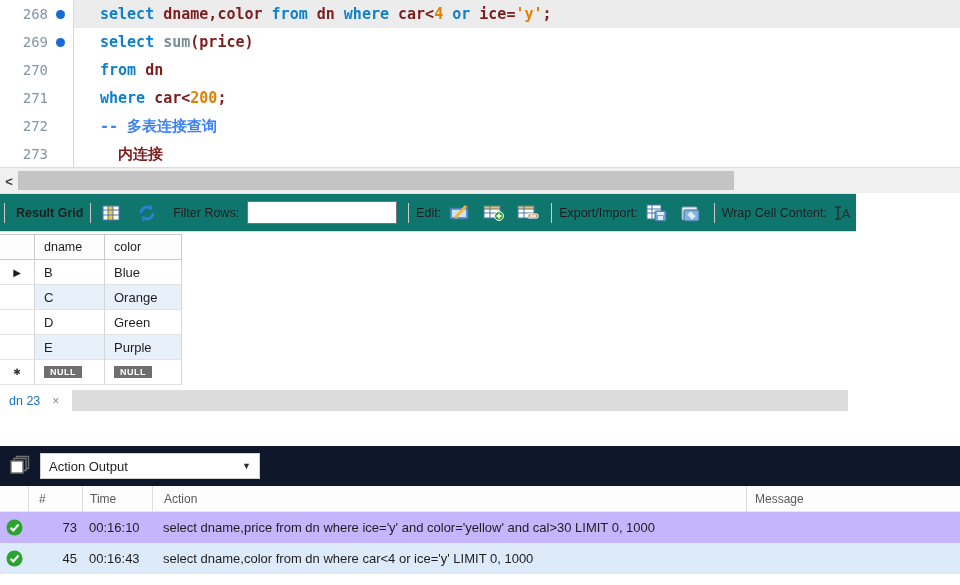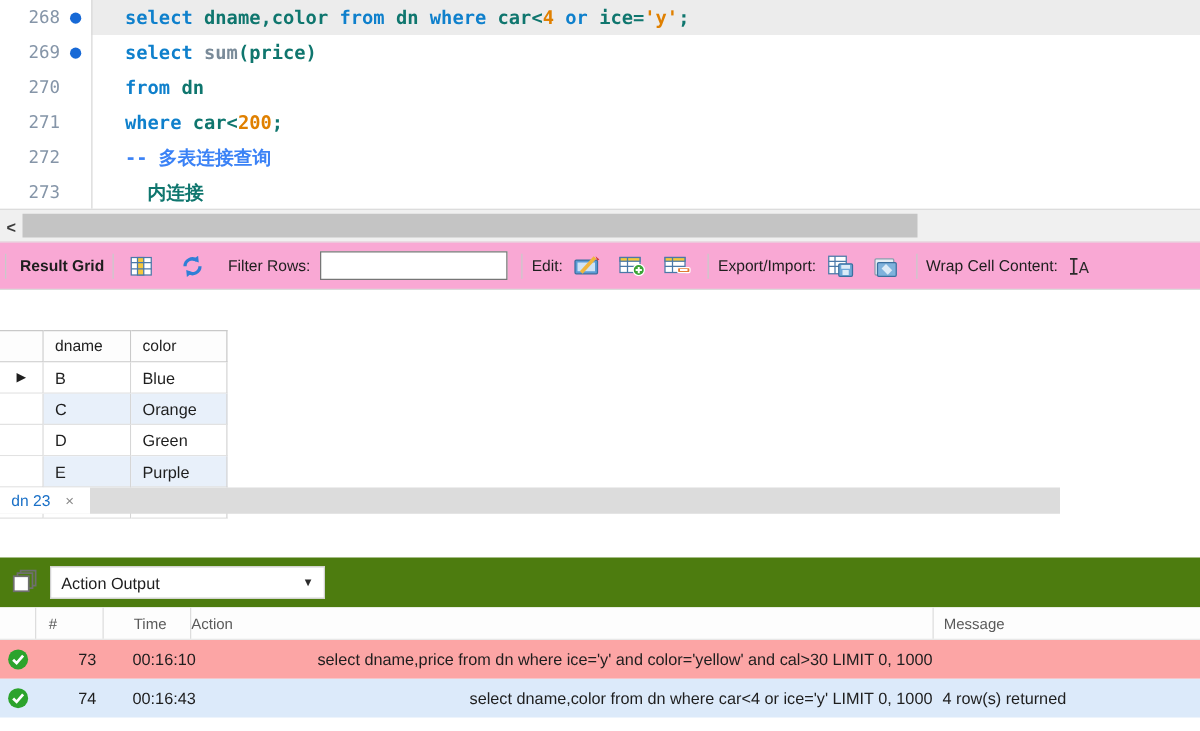--- a/index.html
+++ b/index.html
@@ -11,39 +11,39 @@
   
   #editor { position:absolute; left:0; top:0; width:960px; height:167px; overflow:hidden; background:#fff; }
   .ed-line { display:flex; height:28px; align-items:center; font-family:"DejaVu Sans Mono", monospace; font-size:15px; font-weight:600; white-space:pre; }
   .gutter { width:73px; flex:0 0 73px; display:flex; align-items:center; height:100%; }
   .ln { width:48px; text-align:right; color:#8595a8; font-size:14px; font-weight:400; font-family:"DejaVu Sans Mono", monospace; }
   .dotwrap { width:25px; display:flex; justify-content:center; }
   .bp-dot { width:9px; height:9px; border-radius:50%; background:#1769d6; }
   .code-area { flex:1; height:100%; display:flex; align-items:center; border-left:1px solid #d8d8d8; padding-left:26px; }
   .code-area.hl { background:#ececec; }
   .tok-kw  { color:#0f80cc; }
-  .tok-pl  { color:#0f766e; }
+  .tok-pl  { color:#7f1d1d; }
   .tok-num { color:#e08000; }
   .tok-str { color:#e08000; }
   .tok-fn  { color:#7a8b99; }
   .tok-com { color:#3b82f6; }
   
   #hscroll { position:absolute; left:0; top:167px; width:960px; height:26px; background:#f0f0f0; border-top:1px solid #dcdcdc; }
   #hscroll .arrow { position:absolute; left:0; top:0; width:18px; height:26px; display:flex; align-items:center; justify-content:center; font-weight:700; font-size:13px; color:#3c3c3c; }
   #hscroll .thumb { position:absolute; left:18px; top:3px; width:716px; height:19px; background:#c4c4c4; }
   
-  #grid-toolbar { position:absolute; left:0; top:193px; width:960px; height:39px; background:#f9a8d4; border-top:1px solid #e3e3e3; border-bottom:1px solid #dadada; display:flex; align-items:center; font-size:12.5px; }
+  #grid-toolbar { position:absolute; left:0; top:193px; width:856px; height:39px; background:#0f766e; border-top:1px solid #e3e3e3; border-bottom:1px solid #dadada; display:flex; align-items:center; font-size:12.5px; }
   .tbsep { width:1px; height:20px; background:#c9c9c9; margin:0 7px; flex:0 0 1px; }
   .tb-label { color:#1e1e1e; white-space:nowrap; }
   .tb-title { font-weight:700; }
   .tb-icon { display:flex; align-items:center; justify-content:center; width:24px; height:24px; margin:0 3px; }
   #filter-input { width:150px; height:23px; border:1px solid #767676; background:#fff; margin-left:8px; font-size:12px; padding:0 4px; font-family:"Liberation Sans", sans-serif; }
   
   #result-grid { position:absolute; left:0; top:232px; width:960px; height:158px; background:#fff; }
-  .rg-table { position:absolute; left:0; top:2px;margin-top:30px; }
+  .rg-table { position:absolute; left:0; top:2px; }
   .rg-row { display:flex; height:25px; }
   .rg-row.header { height:26px; }
   .rg-cell { display:flex; align-items:center; padding-left:9px; font-size:13px; border-right:1px solid #d6d6d6; border-bottom:1px solid #e2e2e2; background:#fff; }
   .rg-row.header .rg-cell { background:#fdfdfd; border-right:1px solid #c9c9c9; border-bottom:1px solid #c9c9c9; border-top:1px solid #c9c9c9; font-size:12.5px; color:#1e1e1e; }
   .rg-sel { width:35px; flex:0 0 35px; justify-content:center; padding-left:0; }
   .rg-dname { width:70px; flex:0 0 70px; }
   .rg-color { width:77px; flex:0 0 77px; }
   .rg-row.alt .rg-dname, .rg-row.alt .rg-color { background:#e8f0fa; }
   .row-marker { font-size:10px; color:#1e1e1e; }
   .new-marker { font-size:9px; color:#333; }
@@ -52,33 +52,33 @@
   #result-tabstrip { position:absolute; left:0; top:390px; width:848px; height:21px; background:#dcdcdc; display:flex; }
   .res-tab { width:72px; height:21px; background:#fff; display:flex; align-items:center; padding-left:9px; font-size:12.5px; color:#1a70c7; }
   .res-tab .close { color:#8a8a8a; margin-left:12px; font-size:12px; }
   
   #output-titlebar { position:absolute; left:0; top:411px; width:960px; height:35px; background:#f1f1f1; border-top:1px solid #e0e0e0; border-bottom:1px solid #e6e6e6; display:flex; align-items:center; }
   #output-title { color:#8f8f8f; font-size:13px; padding-left:10px; }
   #output-texture { flex:1; height:14px; margin:0 0 0 10px;
      background-image:radial-gradient(circle, #c8c8c8 1px, transparent 1.2px);
      background-size:5px 5px; }
   
-  #action-row { position:absolute; left:0; top:446px; width:960px; height:40px; background:#4d7c0f; display:flex; align-items:center; }
+  #action-row { position:absolute; left:0; top:446px; width:960px; height:40px; background:#0f172a; display:flex; align-items:center; }
   #layers-icon { margin:0 10px 0 8px; display:flex; }
   #action-select { width:220px; height:26px; background:#fff; border:1px solid #d2d2d2; display:flex; align-items:center; justify-content:space-between; padding:0 8px; font-size:13px; color:#1e1e1e; }
   #action-select .dd-arrow { font-size:9px; color:#2b2b2b; }
   
   #output-table { position:absolute; left:0; top:486px; width:960px; height:99px; background:#fff; }
-  .ot-row { display:flex; height:31px; align-items:center; font-size:13px; background:#fca5a5; }
+  .ot-row { display:flex; height:31px; align-items:center; font-size:13px; background:#c4b5fd; }
   .ot-row.header { height:26px; font-size:12px; color:#5a5a5a; background:#fdfdfd; }
   .ot-row.selected { background:#dceafa; }
   .ot-status { width:28px; flex:0 0 28px; display:flex; justify-content:center; align-items:center; }
   .ot-num { width:54px; flex:0 0 54px; text-align:right; padding-right:5px; }
-  .ot-time { width:70px; flex:0 0 70px; padding-left:24px; }
-  .ot-action { width:594px; flex:0 0 594px; white-space:nowrap; overflow:hidden;text-align:right; }
+  .ot-time { width:70px; flex:0 0 70px; padding-left:7px; }
+  .ot-action { width:594px; flex:0 0 594px; padding-left:11px; white-space:nowrap; overflow:hidden; }
   .ot-msg { flex:1; padding-left:8px; white-space:nowrap; }
   .ot-row.header .ot-num { text-align:left; padding-left:10px; }
   .ot-row.header .ot-num, .ot-row.header .ot-time, .ot-row.header .ot-action, .ot-row.header .ot-msg { border-left:1px solid #ddd; height:100%; display:flex; align-items:center; }
   .ot-row.header { border-bottom:1px solid #e8e8e8; }
 </style>
 </head>
 <body>
 
 <div id="frame">
 
@@ -268,21 +268,20 @@
           <div class="ot-time">00:16:10</div>
           <div class="ot-action">select dname,price from dn where ice='y' and color='yellow' and cal&gt;30 LIMIT 0, 1000</div>
         </div>
         <div class="ot-row selected">
           <div class="ot-status">
             <svg width="17" height="17" viewBox="0 0 17 17">
               <circle cx="8.5" cy="8.5" r="8" fill="#2ca32c"></circle>
               <polyline points="4.5,8.8 7.3,11.5 12.5,5.5" fill="none" stroke="#fff" stroke-width="2.2"></polyline>
             </svg>
           </div>
-          <div class="ot-num">74</div>
+          <div class="ot-num">45</div>
           <div class="ot-time">00:16:43</div>
           <div class="ot-action">select dname,color from dn where car&lt;4 or ice='y' LIMIT 0, 1000</div>
-          <div class="ot-msg">4 row(s) returned</div>
         </div>
       </div>
   </div>
 
 </div>
 
 </body></html>

